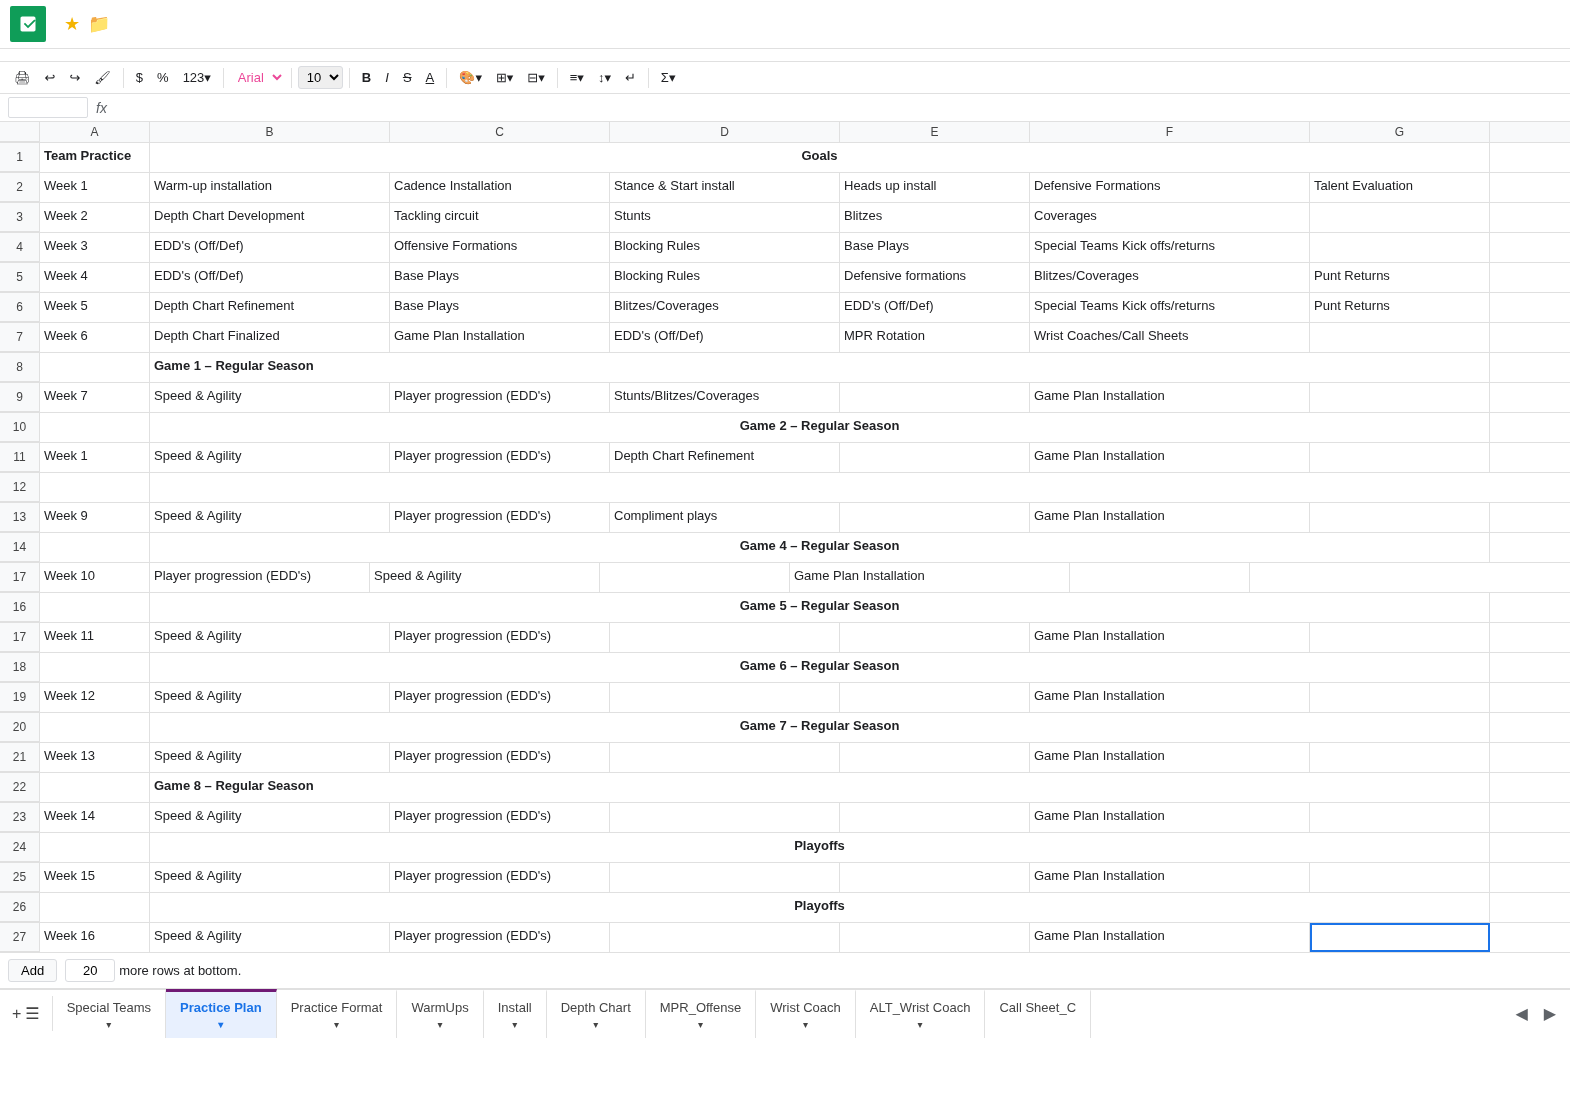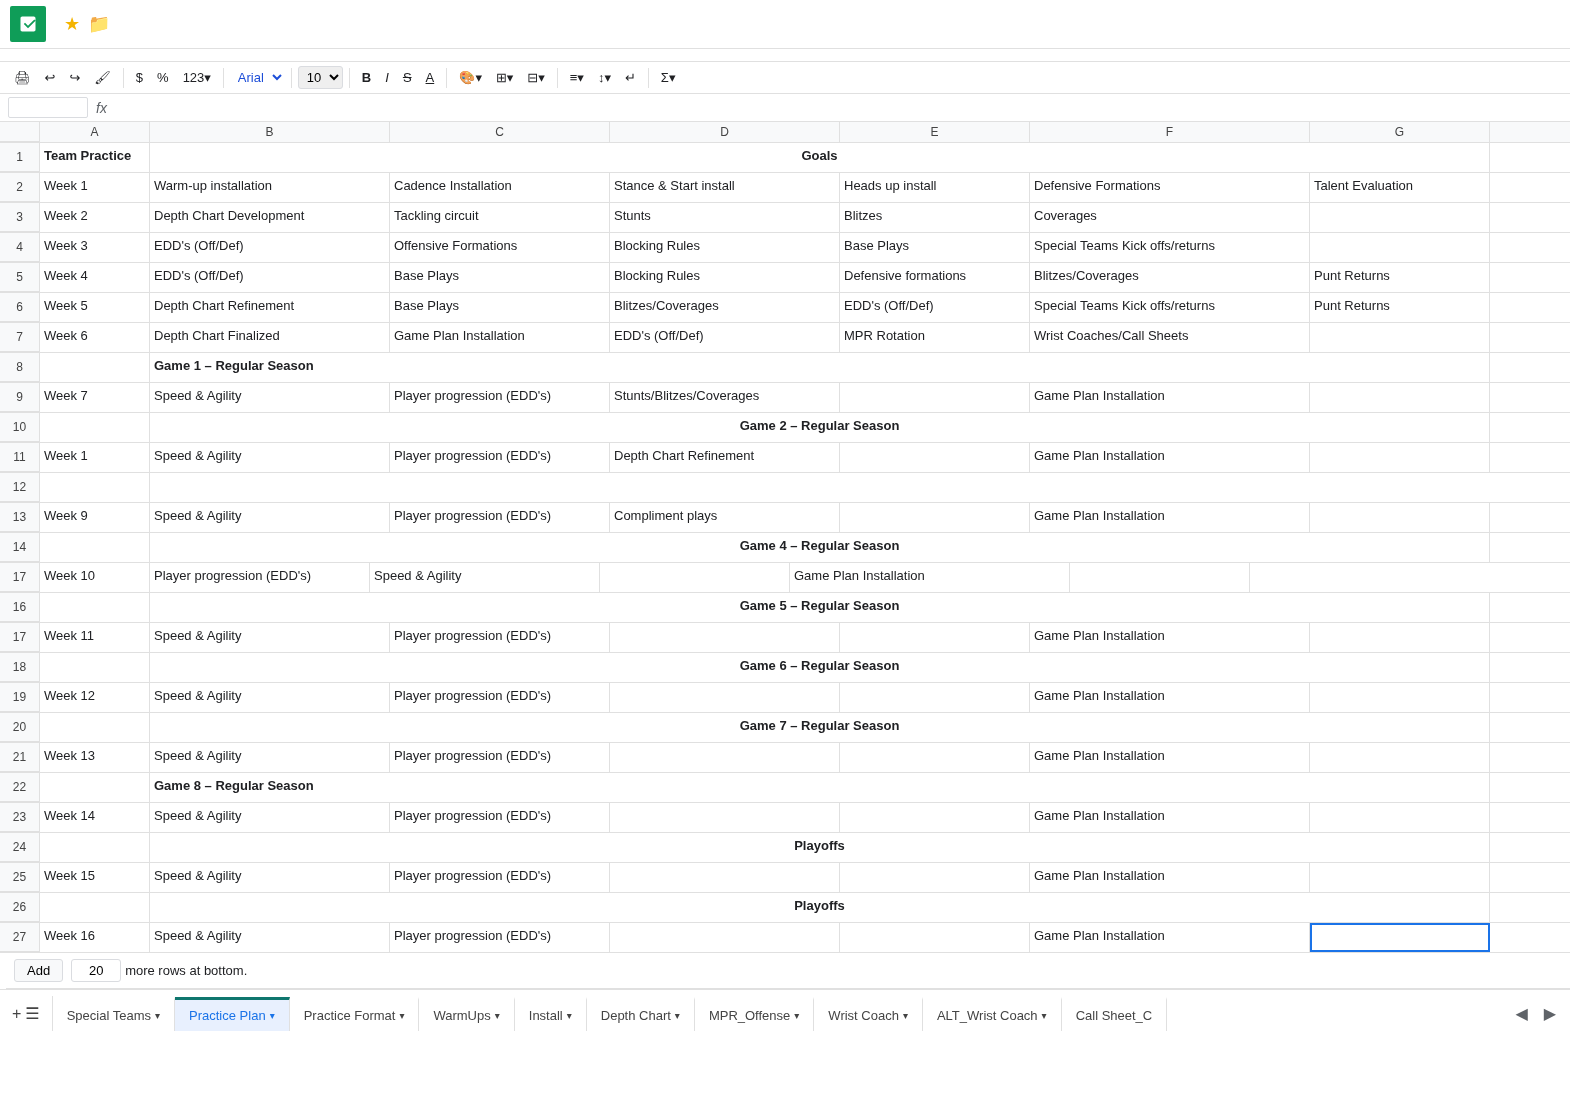--- a/index.html
+++ b/index.html
@@ -16,21 +16,21 @@
 
     
     #menu-bar { display: flex; align-items: center; padding: 2px 10px; border-bottom: 1px solid #e0e0e0; gap: 4px; }
     .menu-item { padding: 4px 8px; cursor: pointer; font-size: 13px; color: #202124; border-radius: 3px; }
     #autosave { font-size: 12px; color: #5f6368; margin-left: 10px; }
 
     
     #toolbar { display: flex; align-items: center; padding: 4px 8px; border-bottom: 1px solid #e0e0e0; gap: 2px; background: #fff; }
     .toolbar-btn { padding: 4px 6px; cursor: pointer; border: none; background: transparent; font-size: 13px; border-radius: 3px; color: #202124; display: flex; align-items: center; }
     .toolbar-sep { width: 1px; height: 20px; background: #e0e0e0; margin: 0 4px; }
-    .toolbar-select { border: none; background: transparent; font-size: 13px; color: #1d4ed8; cursor: pointer; padding: 2px 4px; }
+    .toolbar-select { border: none; background: transparent; font-size: 13px; color: #ec4899; cursor: pointer; padding: 2px 4px; }
     .font-size-select { border: 1px solid #dadce0; border-radius: 3px; padding: 2px 4px; font-size: 13px; }
 
     
     #formula-bar { display: flex; align-items: center; border-bottom: 1px solid #e0e0e0; padding: 3px 8px; background: #fff; }
     #cell-ref { width: 80px; border: 1px solid #dadce0; border-radius: 2px; padding: 2px 6px; font-size: 13px; margin-right: 8px; }
     #fx-label { font-size: 14px; color: #5f6368; margin-right: 8px; font-style: italic; }
     #formula-input { flex: 1; border: none; outline: none; font-size: 13px; }
 
     
     #spreadsheet-container { display: flex; flex-direction: column; flex: 1; overflow: hidden; }
@@ -56,28 +56,28 @@
     .col-c { width: 220px; }
     .col-d { width: 230px; }
     .col-e { width: 190px; }
     .col-f { width: 280px; }
     .col-g { width: 180px; }
 
     
     #bottom-area { border-top: 1px solid #e0e0e0; display: flex; align-items: center; background: #fff; padding: 0; height: 48px; }
     #add-sheet { display: flex; align-items: center; gap: 4px; padding: 8px 12px; cursor: pointer; color: #444; font-size: 13px; border-right: 1px solid #e0e0e0; }
     #sheet-tabs { display: flex; align-items: stretch; overflow: hidden; flex: 1; }
-    .sheet-tab { padding: 8px 14px; cursor: pointer; font-size: 13px; color: #444; border-right: 1px solid #e0e0e0; display: flex; align-items: center; gap: 4px; white-space: nowrap; border-top: 3px solid transparent; }
-    .sheet-tab.active { border-top: 3px solid #0f766e; color: #1a73e8; font-weight: 400; background: #e8f0fe; }
+    .sheet-tab { padding: 8px 14px; cursor: pointer; font-size: 13px; color: #444; border-right: 1px solid #e0e0e0; display: flex; align-items: center; gap: 4px; white-space: nowrap; border-top: 3px solid transparent; flex-direction: column; }
+    .sheet-tab.active { border-top: 3px solid #701a75; color: #1a73e8; font-weight: 700; background: #e8f0fe; }
     .sheet-tab .dropdown-arrow { font-size: 10px; }
     #tab-nav { display: flex; align-items: center; padding: 0 8px; gap: 4px; }
     .tab-nav-btn { border: none; background: transparent; cursor: pointer; color: #5f6368; font-size: 16px; padding: 4px 6px; }
 
     
-    #add-row-area { display: flex; align-items: center; padding: 6px 8px; border-bottom: 1px solid #e0e0e0; background: #fff; font-size: 13px; color: #202124; margin-left: 6px; }
+    #add-row-area { display: flex; align-items: center; padding: 6px 8px; border-bottom: 1px solid #e0e0e0; background: #fff; font-size: 13px; color: #202124; }
     #add-btn { border: 1px solid #dadce0; background: #f8f9fa; padding: 3px 12px; border-radius: 3px; cursor: pointer; margin-right: 8px; font-size: 13px; }
     #add-count { border: 1px solid #dadce0; width: 50px; text-align: center; padding: 3px; border-radius: 3px; margin-right: 4px; font-size: 13px; }
 
     .row-header-corner { width: 40px; flex-shrink: 0; background: #f8f9fa; border-right: 1px solid #e0e0e0; border-bottom: 1px solid #e0e0e0; }
 
     
     ::-webkit-scrollbar { width: 8px; height: 8px; }
     ::-webkit-scrollbar-track { background: #f1f3f4; }
     ::-webkit-scrollbar-thumb { background: #bdc1c6; border-radius: 4px; }
   </style>

